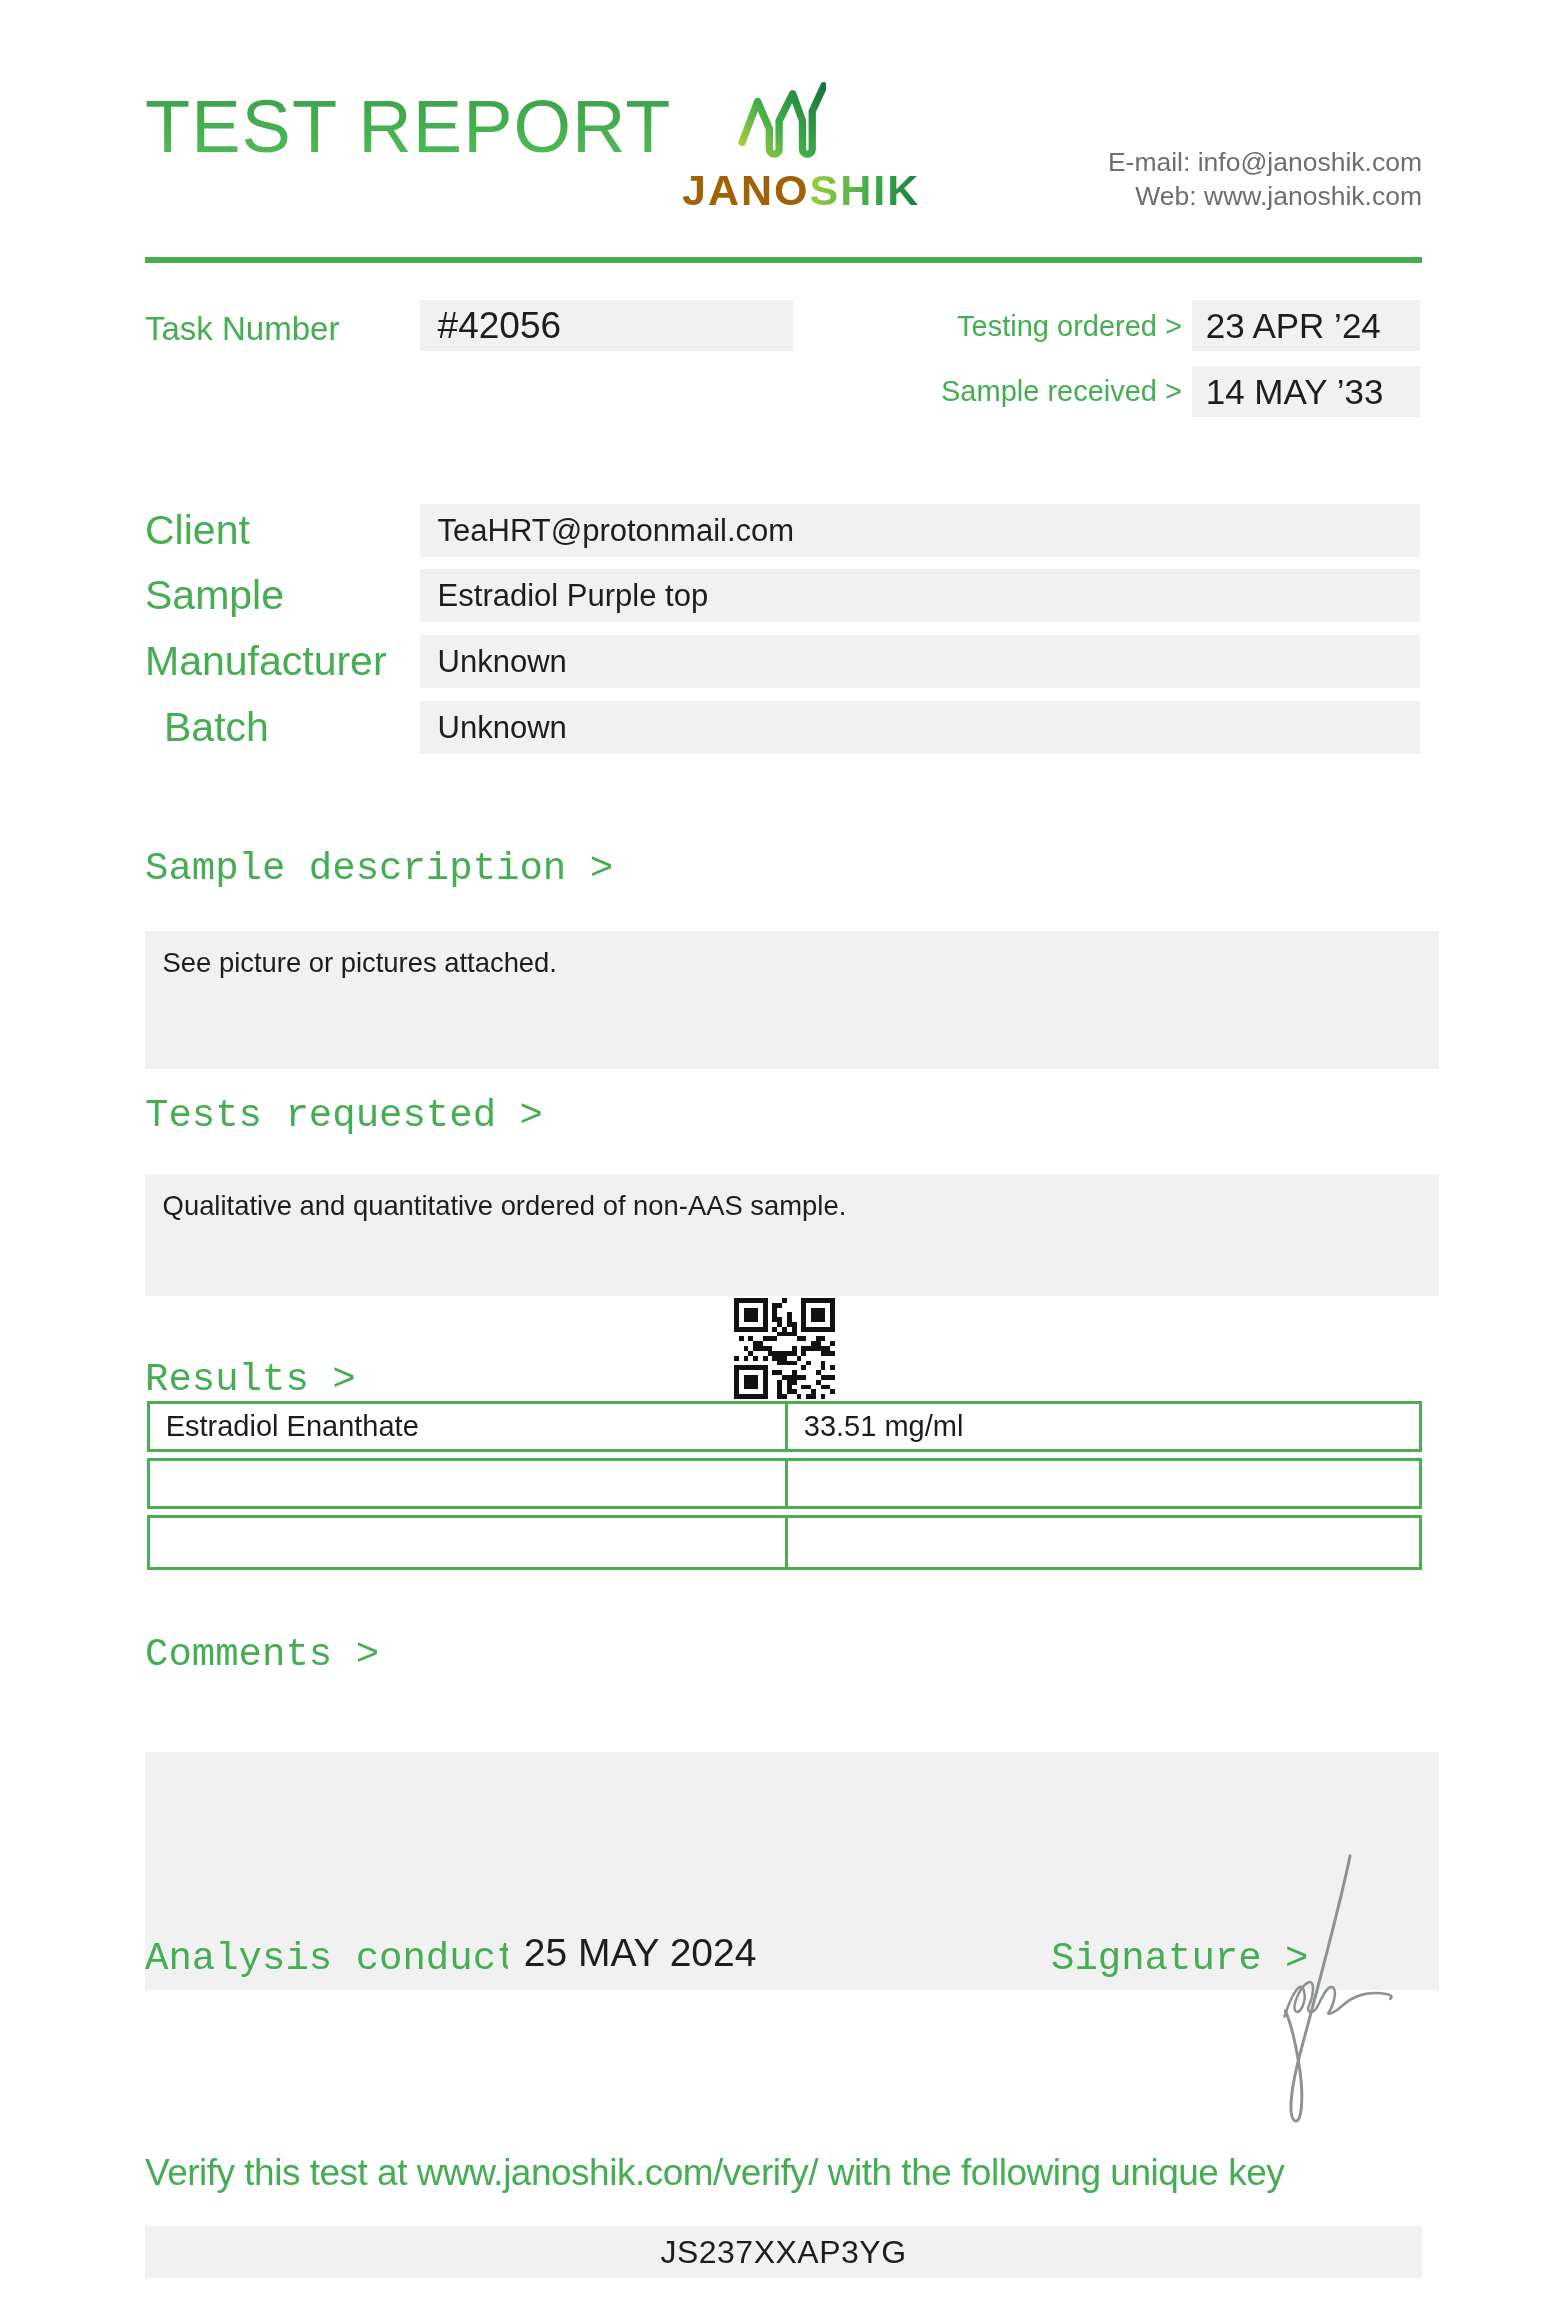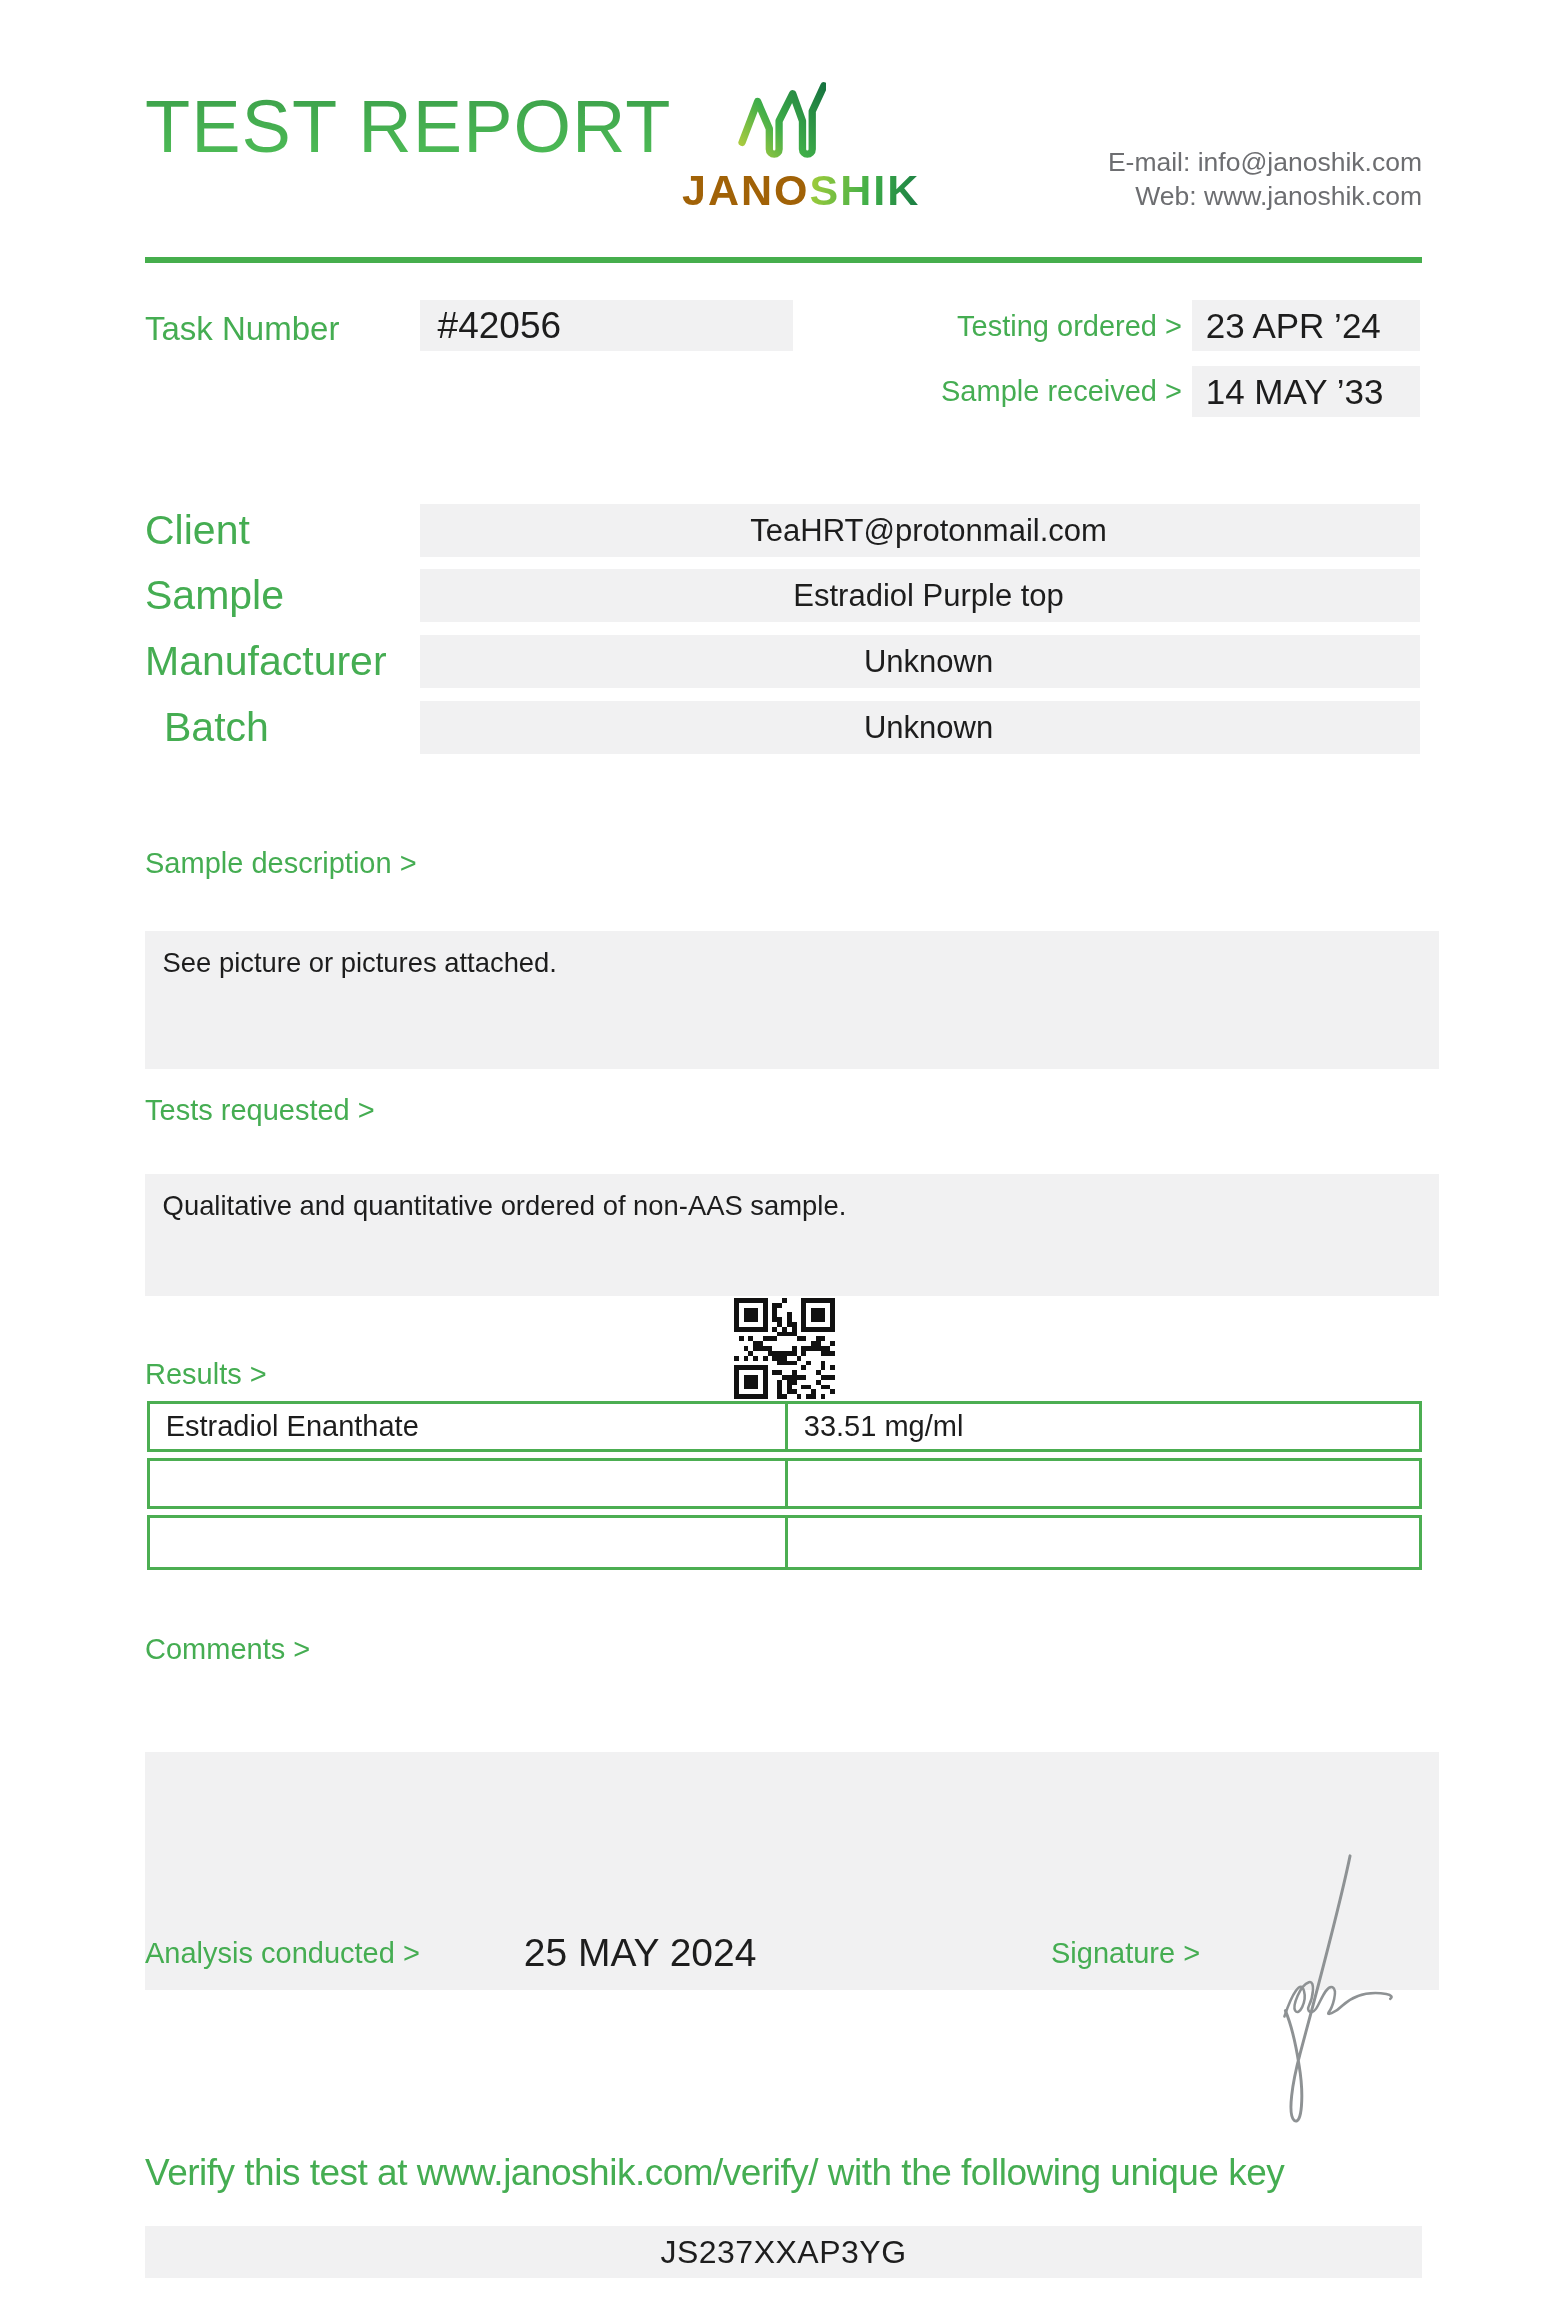--- a/index.html
+++ b/index.html
@@ -16,27 +16,27 @@
     -webkit-background-clip:text;background-clip:text;color:transparent;
   }
   .logo-word{font-size:43px;font-weight:700;letter-spacing:2px;line-height:1;white-space:nowrap;}
   .logo-gray{color:#a16207;margin-top:32px;}
   .logo-green{
     background:linear-gradient(100deg,#a6ce39 0%,#3fae49 55%,#187a43 100%);
     -webkit-background-clip:text;background-clip:text;color:transparent;
   }
   .contact{font-size:26.5px;line-height:34px;color:#6d6e71;text-align:right;white-space:nowrap;}
   .rule{background:#46ae4d;}
-  .label-lg{font-size:29px;line-height:1.15;white-space:nowrap;}
+  .label-lg{font-size:39px;line-height:1.15;white-space:nowrap;font-family:Liberation Mono, monospace;}
   .label-md{font-size:33px;white-space:nowrap;}
   .label-sm{font-size:29px;white-space:nowrap;text-align:right;}
   .meta-label{font-size:41px;line-height:53px;white-space:nowrap;}
   .value-lg{font-size:37px;line-height:51px;padding-left:17.6px;white-space:nowrap;}
   .value-date{font-size:35px;line-height:51px;padding-left:13.7px;white-space:nowrap;}
-  .value-md{font-size:31px;line-height:53px;padding-left:17.6px;white-space:nowrap;text-align:center;}
+  .value-md{font-size:31px;line-height:53px;padding-left:17.6px;white-space:nowrap;}
   .box-text{font-size:27.4px;padding:15.7px 0 0 17.6px;white-space:nowrap;}
   .results-row{display:flex;}
   .cell{border:3.9px solid #4cae52;background:#fff;box-sizing:border-box;}
   .cell-text{font-size:29px;padding-left:15.7px;white-space:nowrap;align-self:center;}
   .verify-line{font-size:37px;letter-spacing:-0.5px;white-space:nowrap;}
   .key-text{font-size:32px;line-height:52px;text-align:center;letter-spacing:0.5px;}
   svg{display:block;}
 </style>
 </head>
 <body>

